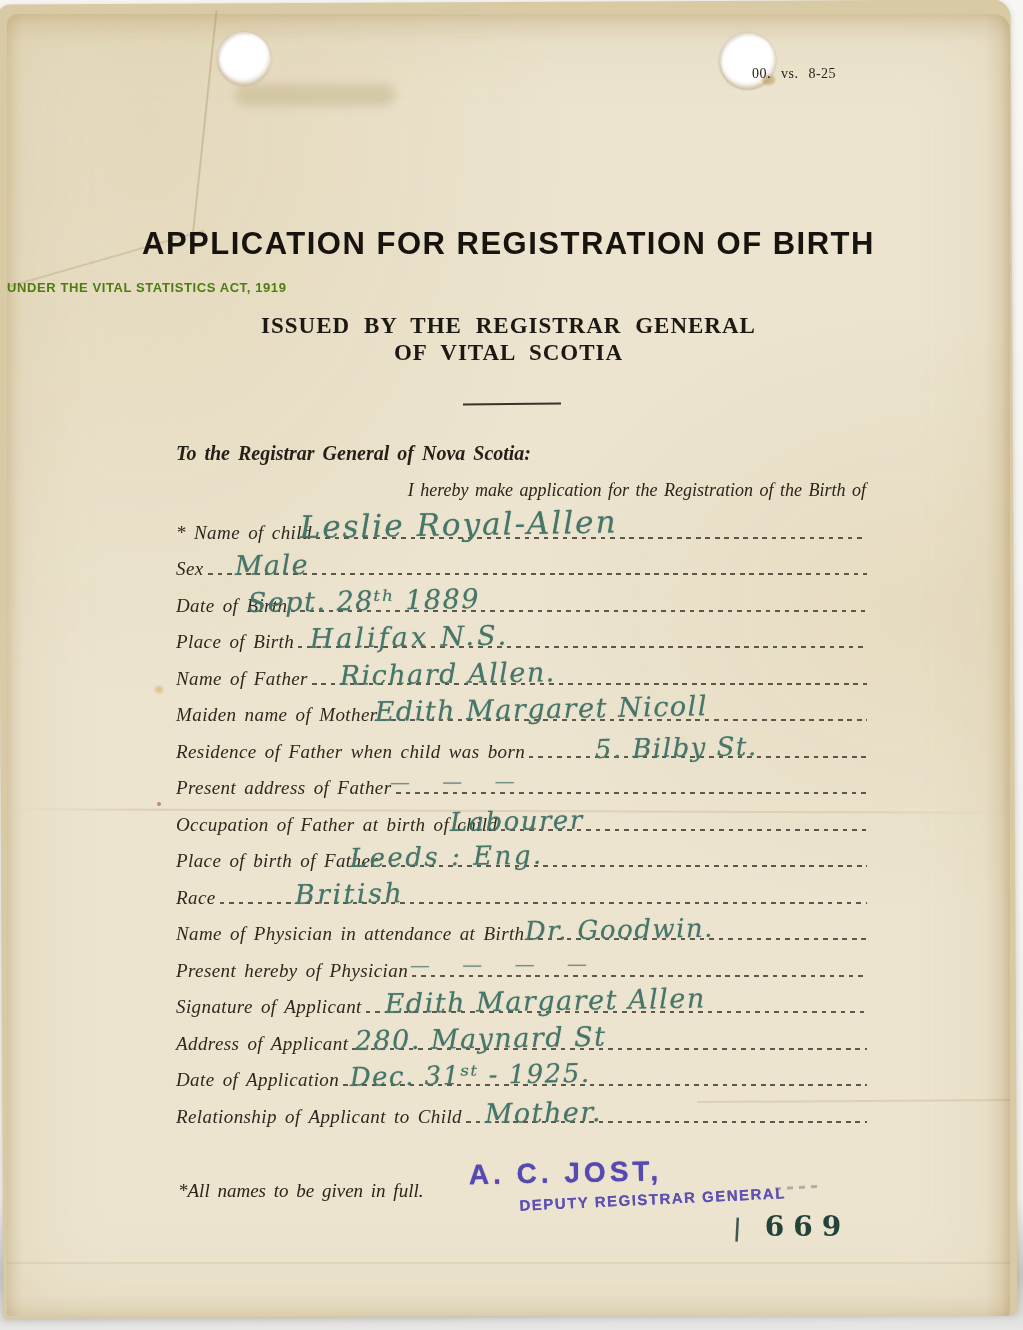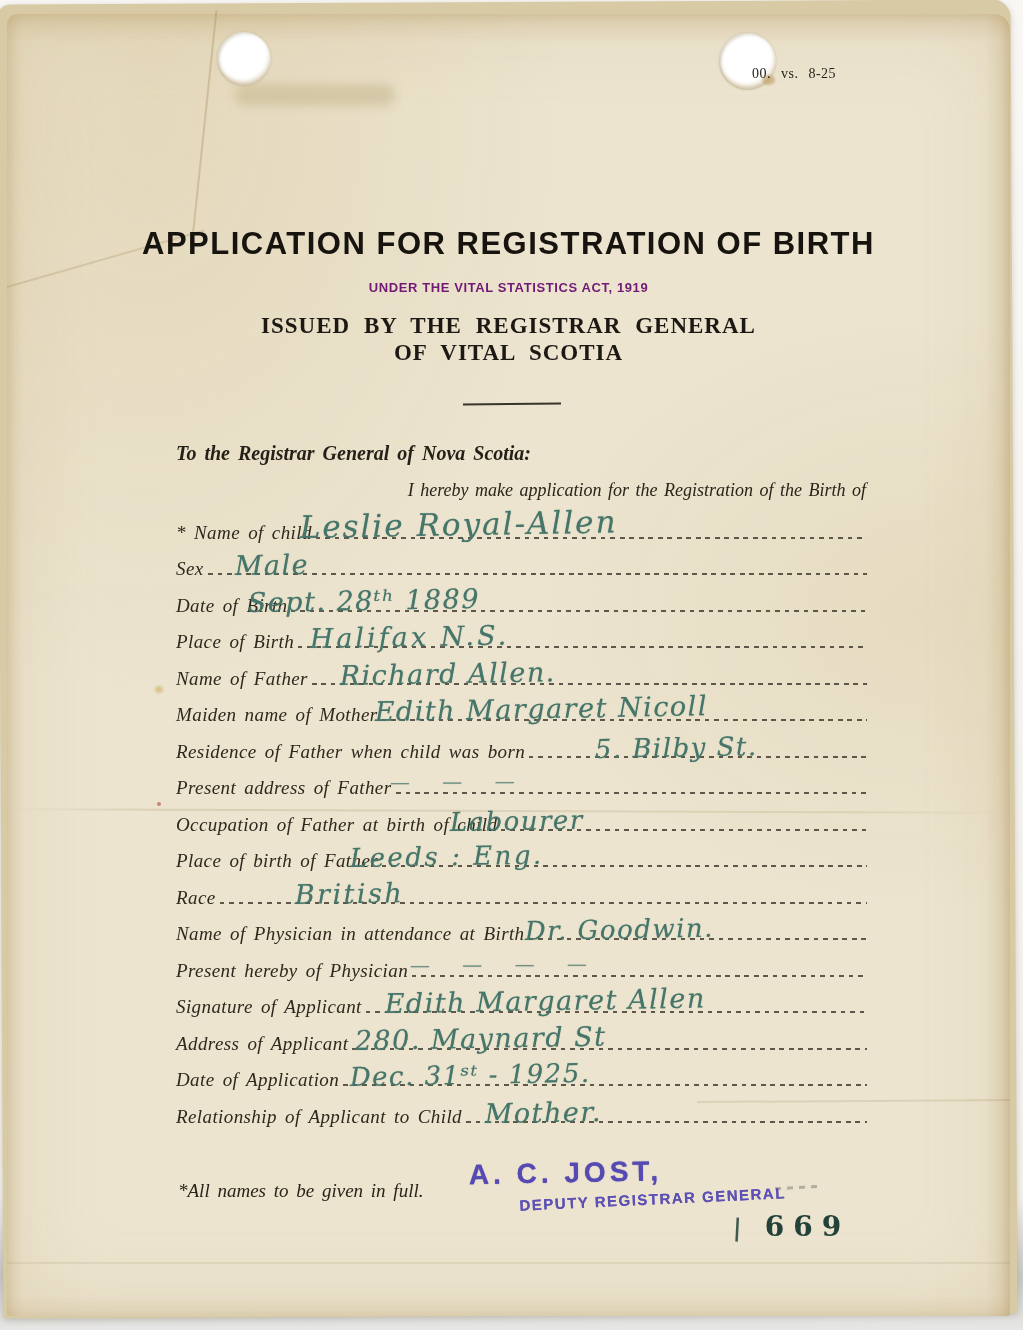--- a/index.html
+++ b/index.html
@@ -51,23 +51,23 @@
     font:14px "Liberation Serif", serif; color:var(--print,#26231d);
     word-spacing:6px; letter-spacing:.5px;
   }
 
   .form-title {
     position:absolute; left:0; top:212px; width:100%; text-align:center;
     font:700 31px "Liberation Sans", sans-serif; letter-spacing:1.5px;
     color:#17140f;
   }
   .form-subtitle {
-    position:absolute; left:0; top:266px; width:100%; text-align:center;
+    position:absolute; left:0; top:266px; width:100%; 
     font:700 13px "Liberation Sans", sans-serif; letter-spacing:.6px;
-    color:#701a75;
+    color:#4d7c0f;
   }
   .issued {
     position:absolute; left:0; top:298px; width:100%; text-align:center;
     font:700 23px "Liberation Serif", serif; letter-spacing:1px; word-spacing:7px;
     color:#1c1813; line-height:27px;
   }
   .divider {
     position:absolute; left:456px; top:389px; width:98px; height:2px;
     background:#38332b; transform:rotate(-.6deg);
   }

